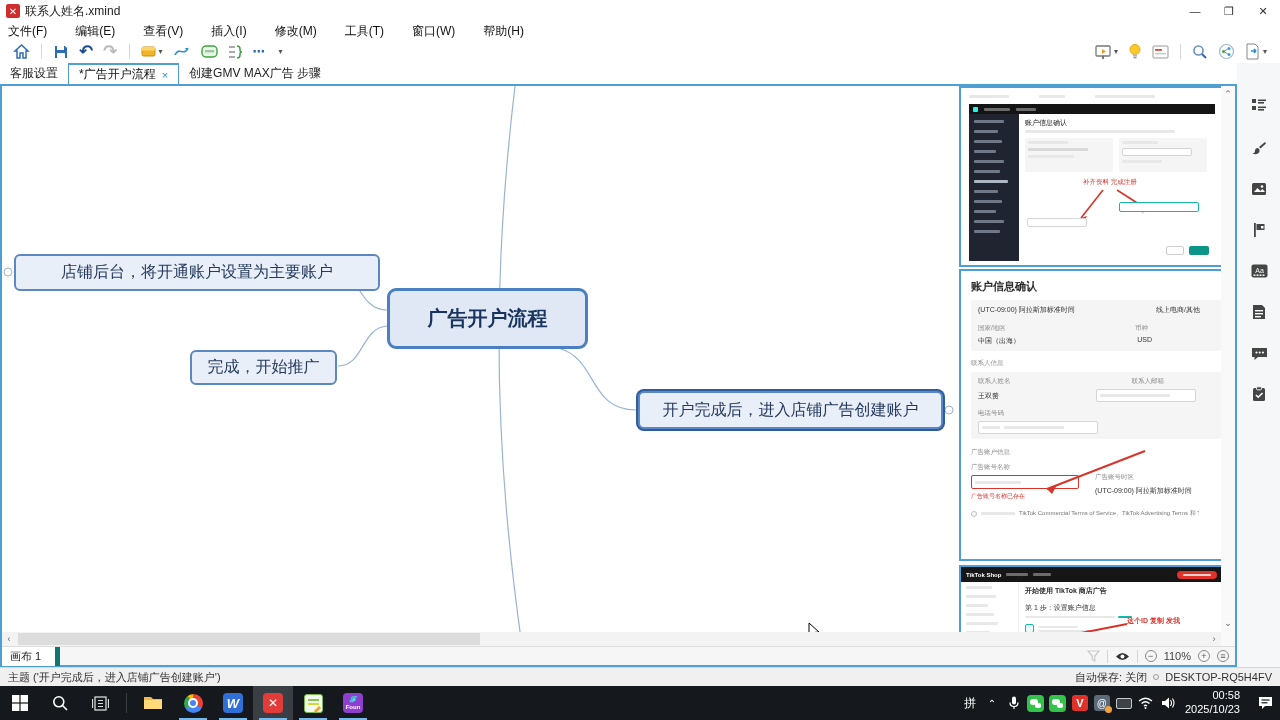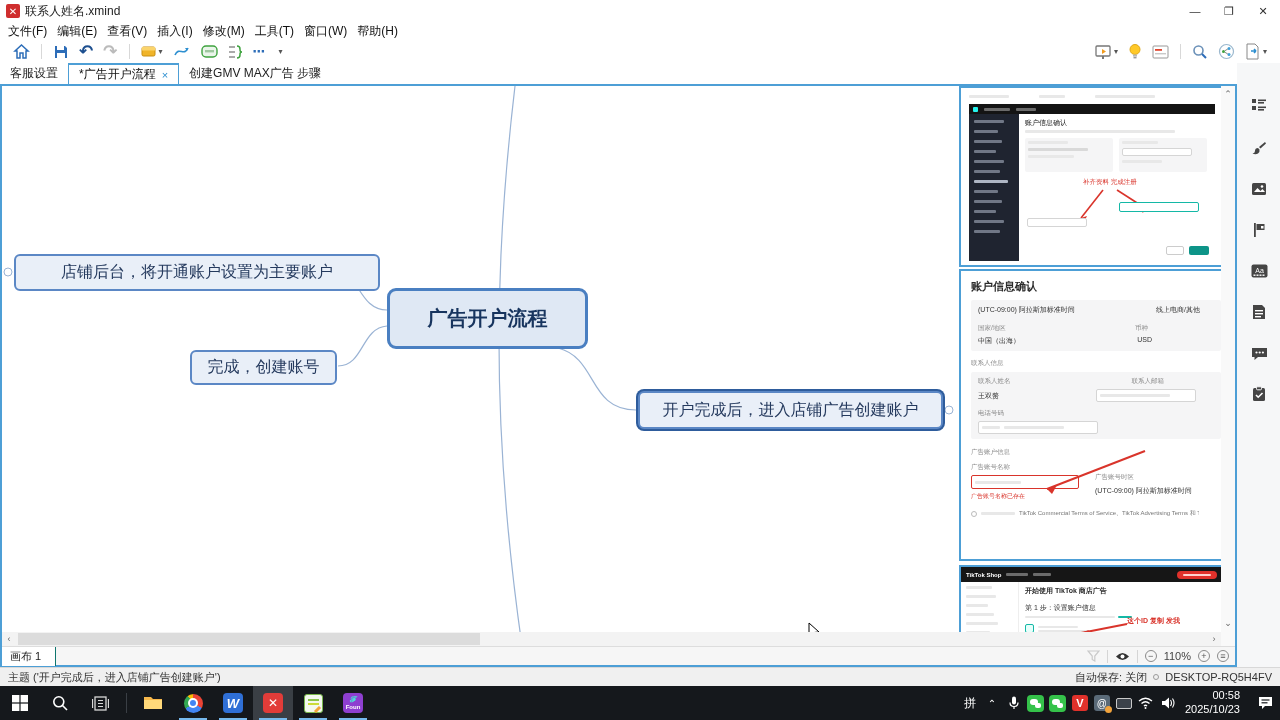--- a/index.html
+++ b/index.html
@@ -9,21 +9,21 @@
   .abs { position:absolute; }
 
   
   .titlebar { left:0; top:0; width:1280px; height:22px; background:#fff; display:flex; align-items:center; padding-left:6px; }
   .xmind-logo { width:14px; height:14px; background:#cf2e2e; border-radius:2px; color:#fff; font-size:10px; font-weight:bold; display:flex; align-items:center; justify-content:center; margin-right:5px; }
   .titletext { font-size:12px; color:#222; }
   .wincontrols { position:absolute; right:0; top:0; height:22px; display:flex; }
   .winbtn { width:34px; height:22px; display:flex; align-items:center; justify-content:center; font-size:11px; color:#333; }
 
   
-  .menubar { left:0; top:22px; width:1280px; height:18px; display:flex; align-items:center; padding-left:8px; gap:10px; background:#fff; }
+  .menubar { left:0; top:22px; width:1280px; height:18px; display:flex; align-items:center; padding-left:8px; gap:28px; background:#fff; }
   .menuitem { font-size:12px; color:#111; }
 
   
   .toolbar { left:0; top:40px; width:1280px; height:23px; background:#fff; display:flex; align-items:center; padding:0 8px; }
   .tbi { height:20px; display:flex; align-items:center; justify-content:center; margin:0 5px; }
   .tbsep { width:1px; height:15px; background:#d8d8d8; margin:0 6px; }
   .caret { font-size:8px; color:#555; margin-left:2px; }
   .tb-right { margin-left:auto; display:flex; align-items:center; }
   .dots { color:#2d6db8; font-weight:bold; font-size:13px; letter-spacing:1px; }
 
@@ -58,21 +58,21 @@
   .redtxt { color:#d9342b; white-space:nowrap; }
   .grayband { background:#f5f5f6; border-radius:2px; }
   .inputbox { background:#fff; border:1px solid #d5d5d5; border-radius:2px; }
 
   
   .sidebar { left:1237px; top:63px; width:43px; height:604px; background:#f6f7f8; }
   .sbi { position:absolute; left:13px; width:18px; height:18px; color:#454545; display:flex; align-items:center; justify-content:center; }
 
   
   .sheetbar { position:absolute; left:0; top:560px; width:1233px; height:19px; background:#f6f6f6; border-top:1px solid #ddd; display:flex; align-items:center; }
-  .sheettab { height:19px; background:#fff; border-right:1px solid #0f766e; padding:0 14px 0 8px; font-size:11px; color:#222; display:flex; align-items:center; }
+  .sheettab { height:19px; background:#fff; border-right:5px solid #0f766e; padding:0 14px 0 8px; font-size:11px; color:#222; display:flex; align-items:center; }
   .sheetctrl { margin-left:auto; display:flex; align-items:center; font-size:11px; color:#444; gap:7px; padding-right:6px; }
   .circbtn { width:12px; height:12px; border:1px solid #8a8a8a; border-radius:50%; font-size:9px; color:#555; display:flex; align-items:center; justify-content:center; line-height:1; }
 
   
   .statusbar { left:0; top:667px; width:1280px; height:19px; background:#f0f0f0; border-top:1px solid #d8d8d8; display:flex; align-items:center; padding:0 8px; font-size:11px; color:#333; }
   .status-right { margin-left:auto; display:flex; align-items:center; gap:6px; color:#333; }
 
   
   .taskbar { left:0; top:686px; width:1280px; height:34px; background:#15181c; display:flex; align-items:center; }
   .tkbtn { width:40px; height:34px; display:flex; align-items:center; justify-content:center; position:relative; flex:0 0 auto; }
@@ -302,21 +302,21 @@
         <path d="M385 240 C359 242 362 280 336 280" fill="none" stroke="#9ab3d4" stroke-width="1.2"></path>
         <path d="M556 262 C596 272 586 324 634 324" fill="none" stroke="#9ab3d4" stroke-width="1.2"></path>
         <circle cx="947" cy="324" r="4" fill="#fff" stroke="#9ab3d4"></circle>
         <circle cx="6" cy="186" r="4" fill="#fff" stroke="#9ab3d4"></circle>
       </svg>
 
       <div class="topic" style="left:12px;top:168px;width:366px;height:37px">
           <span>店铺后台，将开通账户设置为主要账户</span>
         </div>
       <div class="topic" style="left:188px;top:264px;width:147px;height:35px">
-          <span>完成，创建账号</span>
+          <span>完成，开始推广</span>
         </div>
       <div class="topic selected" style="left:636px;top:305px;width:305px;height:38px">
           <span>开户完成后，进入店铺广告创建账户</span>
         </div>
       <div class="topic central" style="left:385px;top:202px;width:201px;height:61px">
           <span>广告开户流程</span>
         </div>
 
       <div class="shot" style="left:957px;top:0;width:266px;height:181px">
         <div class="abs" style="left:8px;top:4px;width:246px;height:8px;display:flex;gap:30px;align-items:center">

